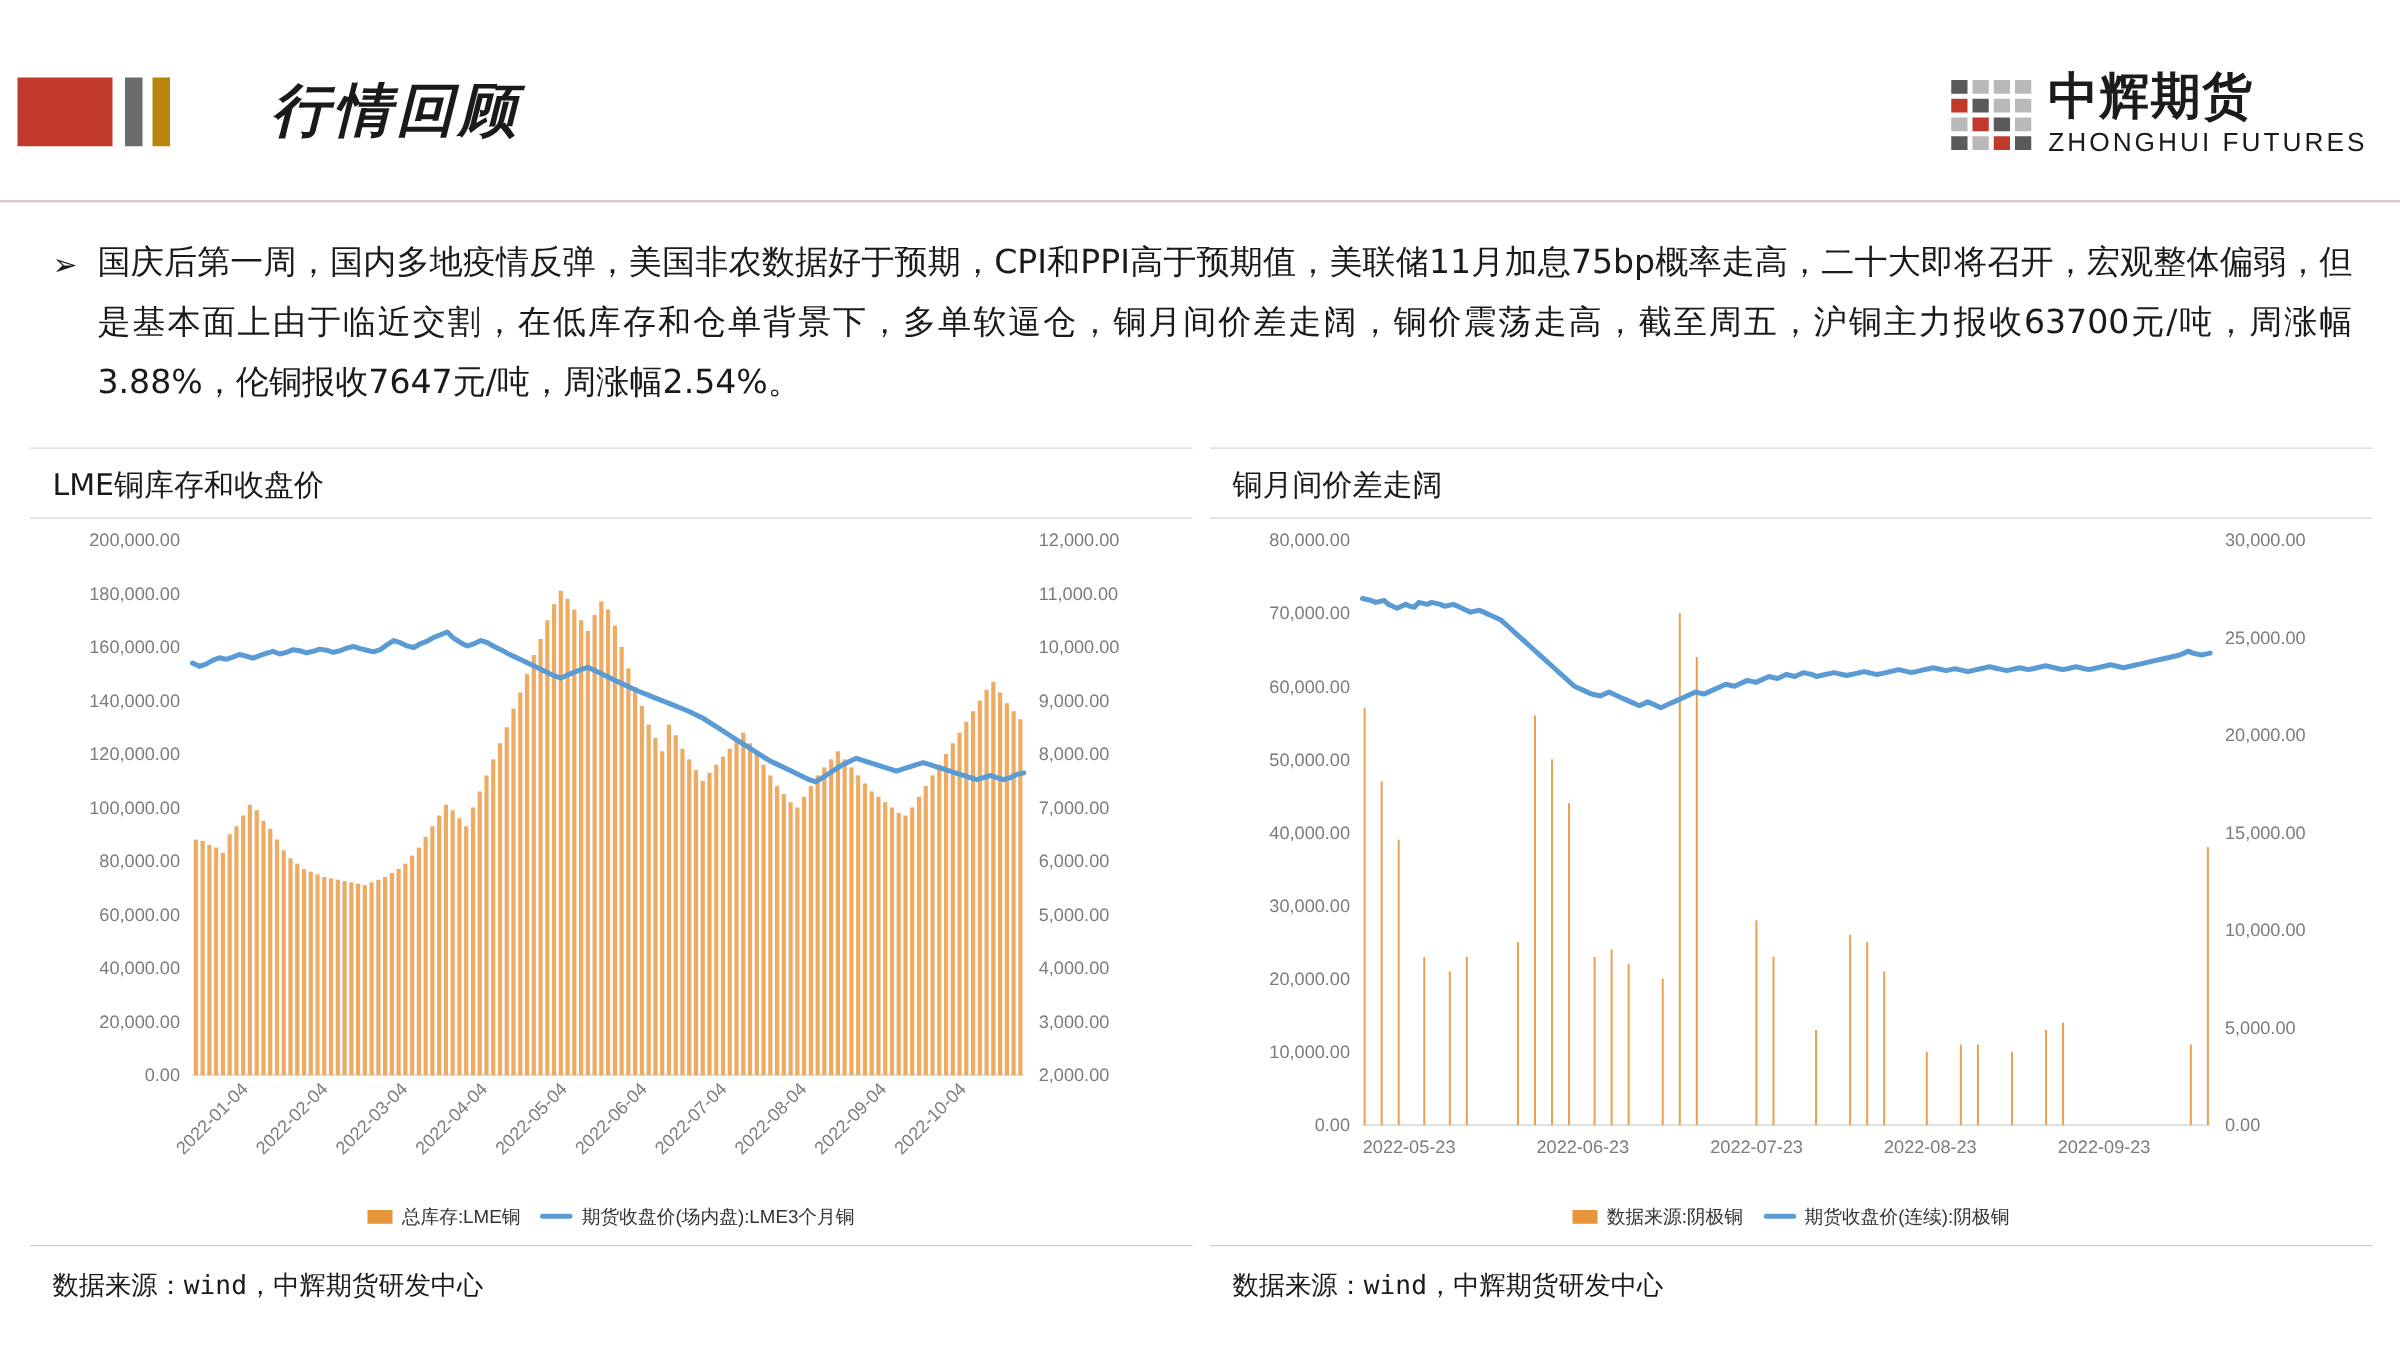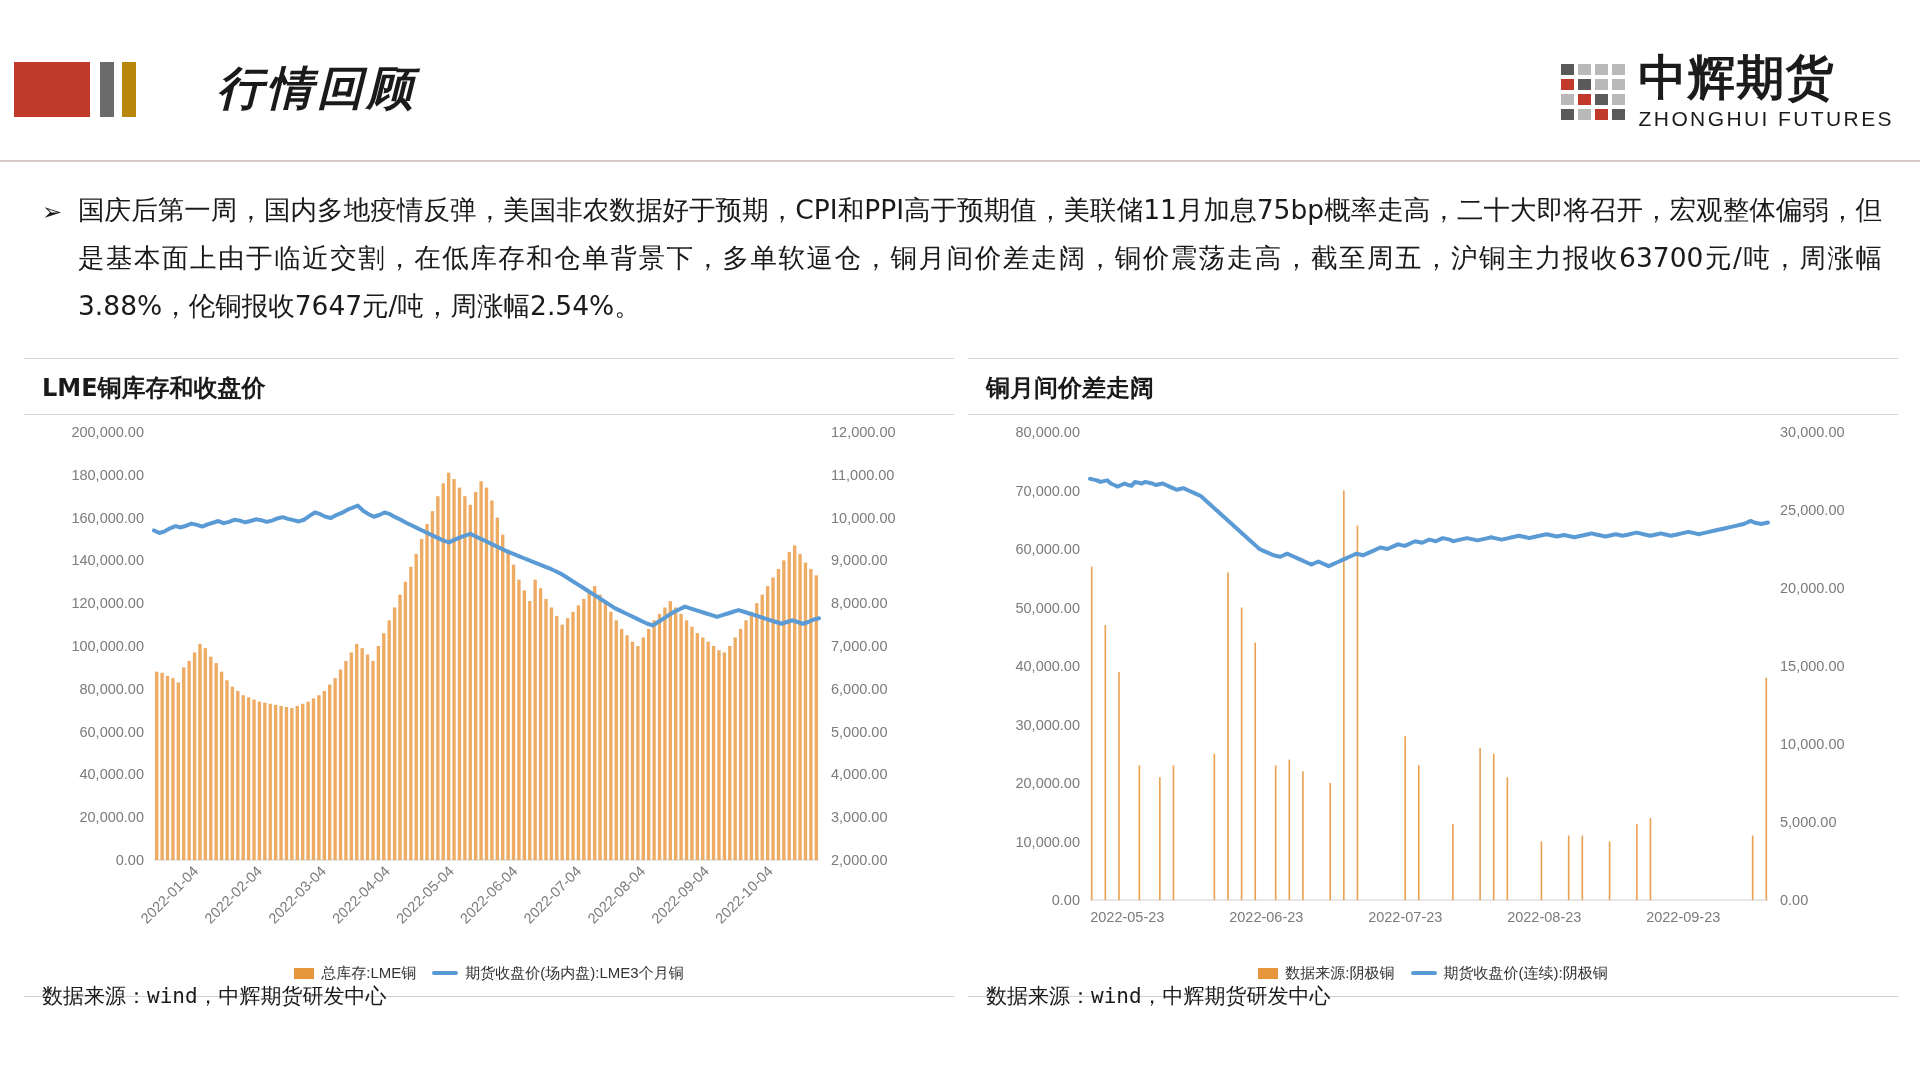--- a/index.html
+++ b/index.html
@@ -40,56 +40,56 @@
   .logo-grid{
     display:grid;grid-template-columns:repeat(4,13px);grid-template-rows:repeat(4,11px);
     gap:4px;margin-right:14px;
   }
   .logo-grid i{display:block;width:13px;height:11px;background:#b9b9b9;}
   .logo-grid i.r{background:#c0392b;}
   .logo-grid i.d{background:#5a5a5a;}
   .logo-text{display:flex;flex-direction:column;justify-content:center;}
   .logo-cn{
     font-family:"DejaVu Sans", sans-serif;
-    font-size:48px;font-weight:bold;color:#1b1b1b;line-height:1;letter-spacing:1px;
+    font-size:40px;font-weight:bold;color:#1b1b1b;line-height:1;letter-spacing:1px;
   }
   .logo-en{
     font-size:21px;color:#1b1b1b;letter-spacing:2.4px;margin-top:6px;
   }
   
   .para{
     position:absolute;left:42px;top:186px;width:1840px;
     font-family:"DejaVu Sans", sans-serif;
     font-size:26.5px;line-height:48px;color:#1a1a1a;text-align:justify;
   }
   .para .arrow{position:absolute;left:0;top:2px;font-size:24px;color:#1a1a1a;}
   .para .ptext{display:block;padding-left:36px;text-indent:0;}
   
   .panel{position:absolute;top:358px;width:930px;height:660px;}
   .panel.left{left:24px;}
   .panel.right{left:968px;}
   .panel-rule-top{position:absolute;left:0;top:0;width:100%;height:1px;background:#d6d6d6;}
   .panel-title{
     position:absolute;left:18px;top:14px;
     font-family:"DejaVu Sans", sans-serif;
-    font-size:24px;color:#1a1a1a;font-weight:bold;
+    font-size:24px;color:#1a1a1a;
   }
   .panel-rule-mid{position:absolute;left:0;top:56px;width:100%;height:1px;background:#d6d6d6;}
   .chart-area{position:absolute;left:0;top:58px;width:930px;height:540px;}
   .legend{
     position:absolute;left:0;top:600px;width:930px;height:30px;
     display:flex;justify-content:center;align-items:center;gap:16px;
     font-size:15px;color:#333;
   }
   .legend .item{display:flex;align-items:center;gap:7px;}
   .legend .sw-bar{width:20px;height:11px;background:#e8963c;display:block;}
   .legend .sw-line{width:26px;height:4px;background:#5b9bd5;display:block;border-radius:2px;}
   .src-rule{position:absolute;left:0;top:638px;width:100%;height:1px;background:#cfcfcf;}
   .source{
-    position:absolute;left:18px;top:624px;
+    position:absolute;left:18px;top:656px;
     font-family:"DejaVu Sans Mono", monospace;
     font-size:21px;color:#1a1a1a;letter-spacing:0px;
   }
   svg{display:block;}
 </style>
 </head>
 <body>
 
 <div class="header">
   <div class="hdr-red"></div>

